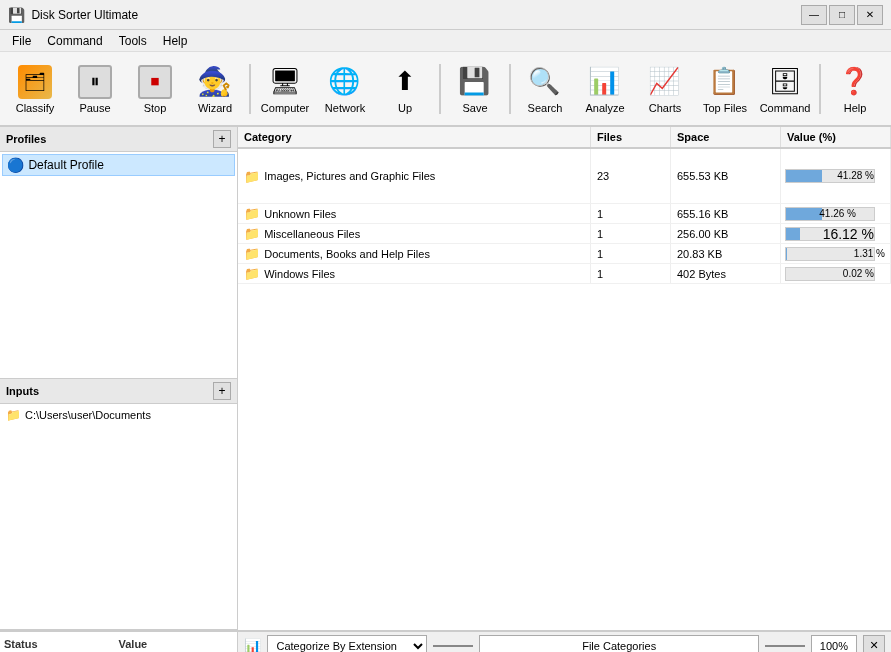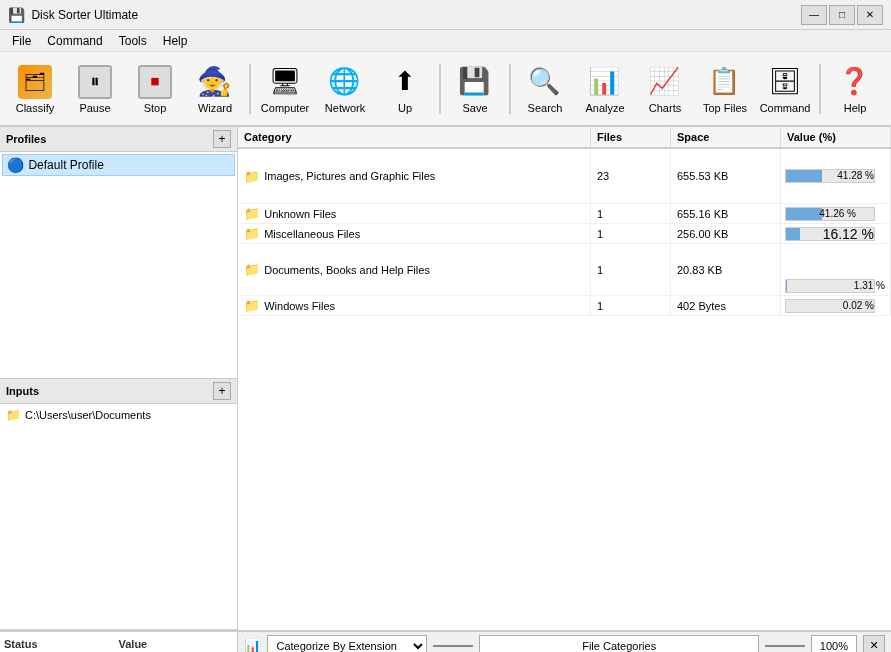--- a/index.html
+++ b/index.html
@@ -270,21 +270,21 @@
     </div>
   </div>
         <div class="table-row">
     <div class="td-cell">
       <span style="color:#e8b84b;font-size:13px;">📁</span>
       <span>Documents, Books and Help Files</span>
     </div>
     <div class="td-cell">1</div>
     <div class="td-cell">20.83 KB</div>
     <div class="td-cell" style="padding:2px 4px;">
-      <div style="position:relative;width:104px;margin-top:33px;">
+      <div style="position:relative;width:104px;">
         <div style="width:90px;height:14px;background:#e8e8e8;border:1px solid #ccc;">
           <div style="width:1.31%;height:100%;background:#6fa8dc;"></div>
         </div>
         <div style="position:absolute;top:0;right:1px;font-size:10px;line-height:14px;">1.31 %</div>
       </div>
     </div>
   </div>
         <div class="table-row">
     <div class="td-cell">
       <span style="color:#e8b84b;font-size:13px;">📁</span>

